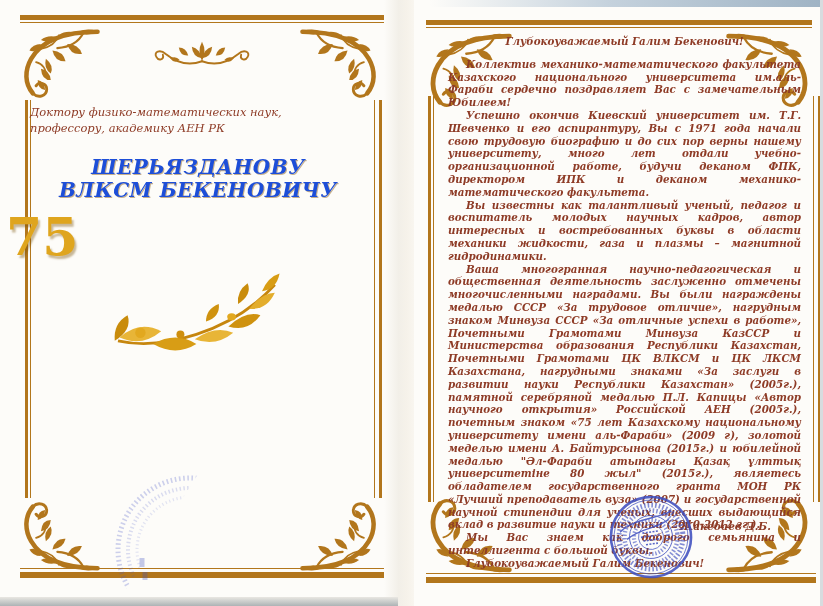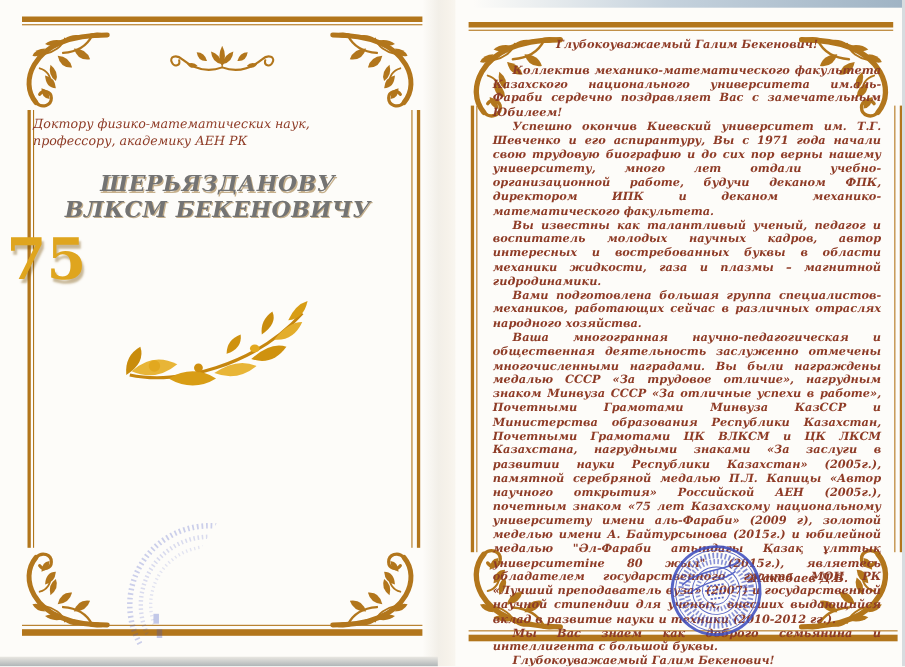--- a/index.html
+++ b/index.html
@@ -17,21 +17,21 @@
   
   .corner{position:absolute;width:82px;height:82px;}
   .flip-x{transform:scaleX(-1);}
   .flip-y{transform:scaleY(-1);}
   .flip-xy{transform:scale(-1,-1);}
   .flourish{position:absolute;width:116px;height:32px;}
   
   .dedication{position:absolute;left:30px;right:28px;top:104px;
     color:#8e3b26;font-style:italic;font-weight:normal;font-size:11.5px;line-height:16px;}
   .recipient{position:absolute;left:10px;right:10px;top:156px;text-align:center;
-    color:#737373;font-style:italic;font-weight:bold;font-size:20px;line-height:23px;
+    color:#1d4ed8;font-style:italic;font-weight:bold;font-size:20px;line-height:23px;
     letter-spacing:.5px;text-shadow:1px 1px 0 rgba(130,85,8,.45);}
   .jubilee-num{position:absolute;left:0;width:100%;top:206px;text-align:left;
     font-weight:bold;font-size:52px;color:#dfa51e;
     text-shadow:2px 3px 2px rgba(120,80,5,.4);transform:translateX(6px);}
   .laurel{position:absolute;left:110px;top:264px;width:176px;height:104px;}
   .faint-stamp{position:absolute;left:78px;top:442px;width:176px;height:176px;opacity:.5;}
   
   .letter{position:absolute;left:34px;right:22px;top:35px;color:#8e3b26;
     font-style:italic;font-weight:bold;font-size:10.3px;line-height:12.8px;text-align:justify;}
   .letter p{margin:0;text-indent:18px;}
@@ -193,21 +193,20 @@
       </svg>
     <svg class="corner flip-xy" style="left:312px;top:488px;width:88px;height:88px;">
         <use href="#corner"></use>
       </svg>
 
     <div class="letter">
       <p class="salutation">Глубокоуважаемый Галим Бекенович!</p>
       <p>Коллектив механико-математического факультета Казахского национального университета им.аль-Фараби сердечно поздравляет Вас с замечательным Юбилеем!</p>
       <p>Успешно окончив Киевский университет им. Т.Г. Шевченко и его аспирантуру, Вы с 1971 года начали свою трудовую биографию и до сих пор верны нашему университету, много лет отдали учебно-организационной работе, будучи деканом ФПК, директором ИПК и деканом механико-математического факультета.</p>
       <p>Вы известны как талантливый ученый, педагог и воспитатель молодых научных кадров, автор интересных и востребованных буквы в области механики жидкости, газа и плазмы – магнитной гидродинамики.</p>
-      <p>Вами подготовлена большая группа специалистов-механиков, работающих сейчас в различных отраслях народного хозяйства.</p>
       <p>Ваша многогранная научно-педагогическая и общественная деятельность заслуженно отмечены многочисленными наградами. Вы были награждены медалью СССР «За трудовое отличие», нагрудным знаком Минвуза СССР «За отличные успехи в работе», Почетными Грамотами Минвуза КазССР и Министерства образования Республики Казахстан, Почетными Грамотами ЦК ВЛКСМ и ЦК ЛКСМ Казахстана, нагрудными знаками «За заслуги в развитии науки Республики Казахстан» (2005г.), памятной серебряной медалью П.Л. Капицы «Автор научного открытия» Российской АЕН (2005г.), почетным знаком «75 лет Казахскому национальному университету имени аль-Фараби» (2009 г), золотой меделью имени А. Байтурсынова (2015г.) и юбилейной медалью "Әл-Фараби атындағы Қазақ ұлттық университетіне 80 жыл" (2015г.), являетесь обладателем государственного гранта МОН РК «Лучший преподаватель вуза» (2007) и государственной научной стипендии для ученых, внесших выдающийся вклад в развитие науки и техники (2010-2012 гг.).</p>
       <p>Мы Вас знаем как доброго семьянина и интеллигента с большой буквы.</p>
       <p>Глубокоуважаемый Галим Бекенович!</p>
 
     </div>
 
     <div class="sig-name">Жакебаев Д.Б.</div>
 
     <svg class="seal" viewBox="0 0 122 122">
       <g stroke="#4050c0" fill="none" opacity=".88" transform="rotate(-8 61 61)">

